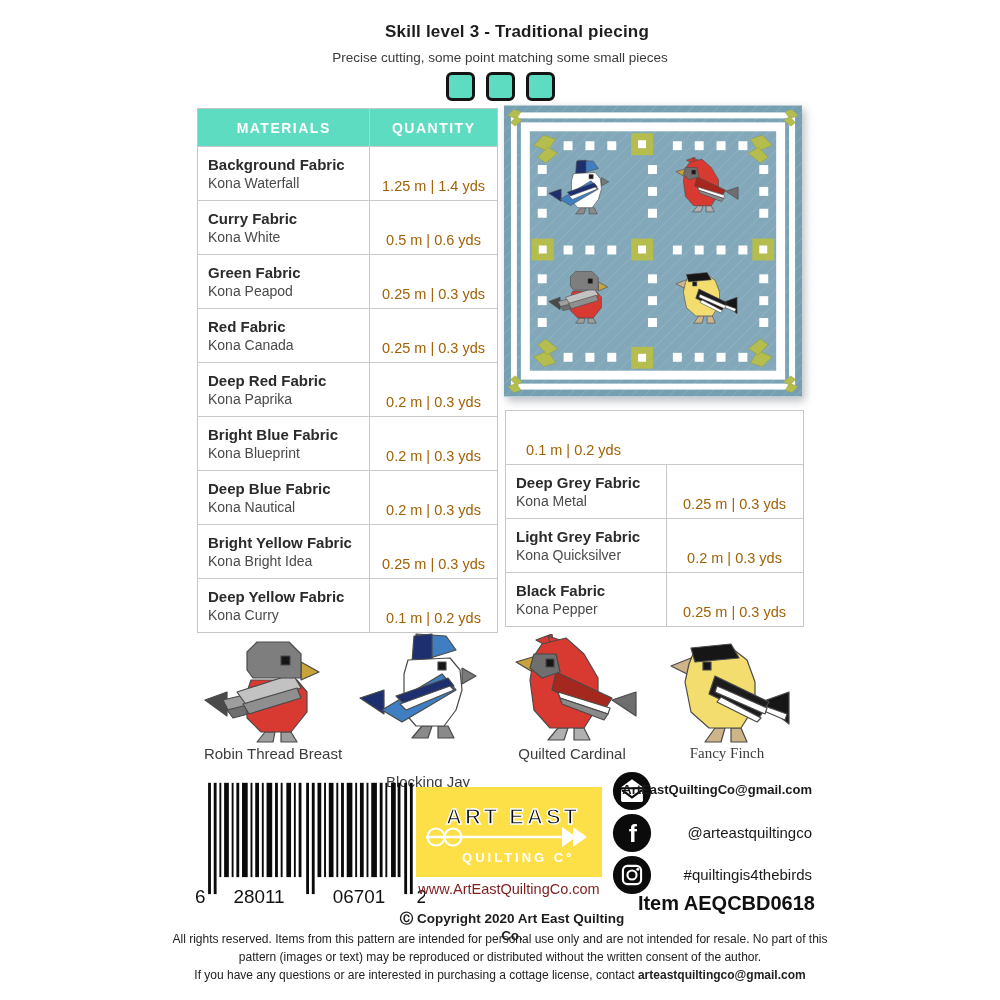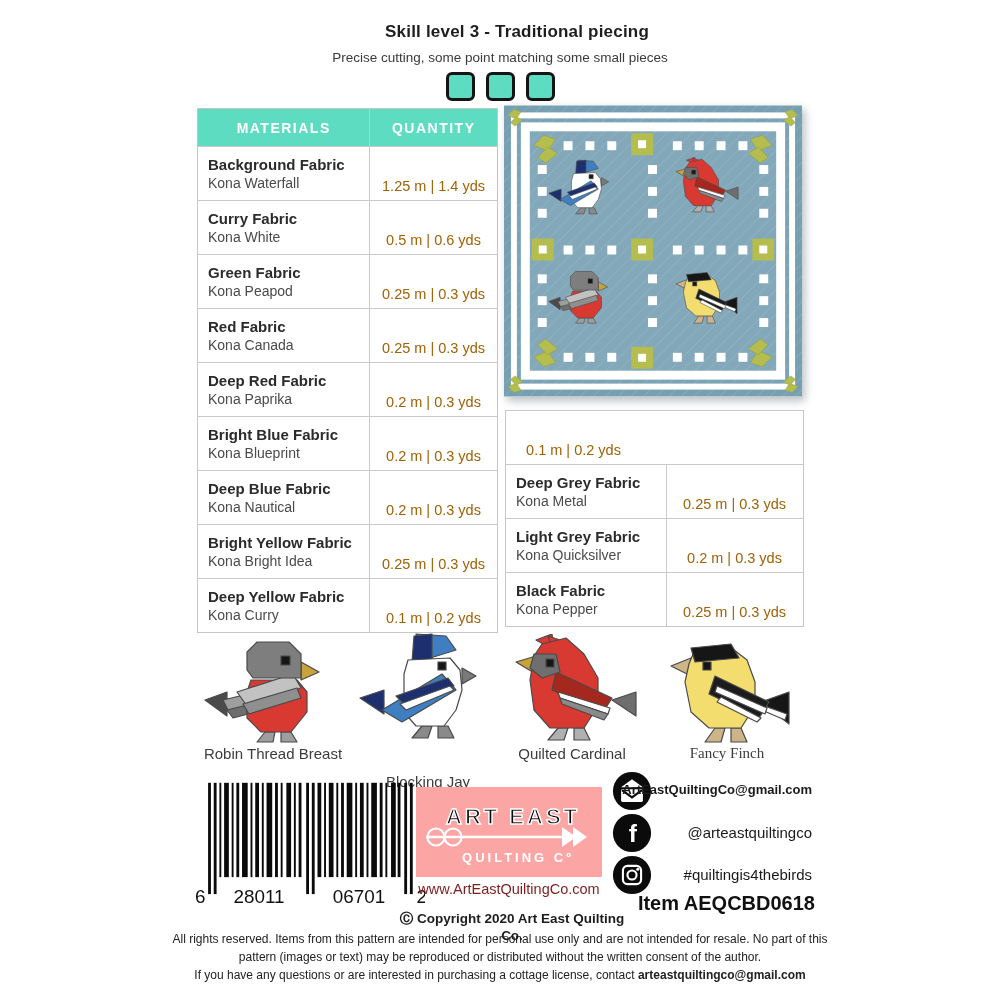--- a/index.html
+++ b/index.html
@@ -37,21 +37,21 @@
   .quilt{box-shadow:3px 4px 9px rgba(60,70,80,.35);border-radius:2px;}
 
   
   .bird-label{font-size:15px;color:#3c3c3c;text-align:center;}
 
   
   svg text{font-family:"Liberation Sans", sans-serif;}
   .bc-digit{font-size:20px;fill:#111;}
 
   
-  .logo-box{background:#fca5a5;}
+  .logo-box{background:#fde047;}
   .logo-site{font-size:14.5px;color:#7f1d1d;text-align:center;}
   .logo-copy{font-size:13.5px;font-weight:bold;color:#1c1c1c;text-align:center;}
 
   
   .soc-text{position:absolute;right:188px;text-align:right;color:#1a1a1a;}
   .soc-email{font-size:13px;font-weight:bold;}
   .soc-b{font-size:15px;font-weight:normal;}
   .item-no{position:absolute;right:185px;top:892px;font-size:20px;font-weight:bold;color:#111;}
 
   

